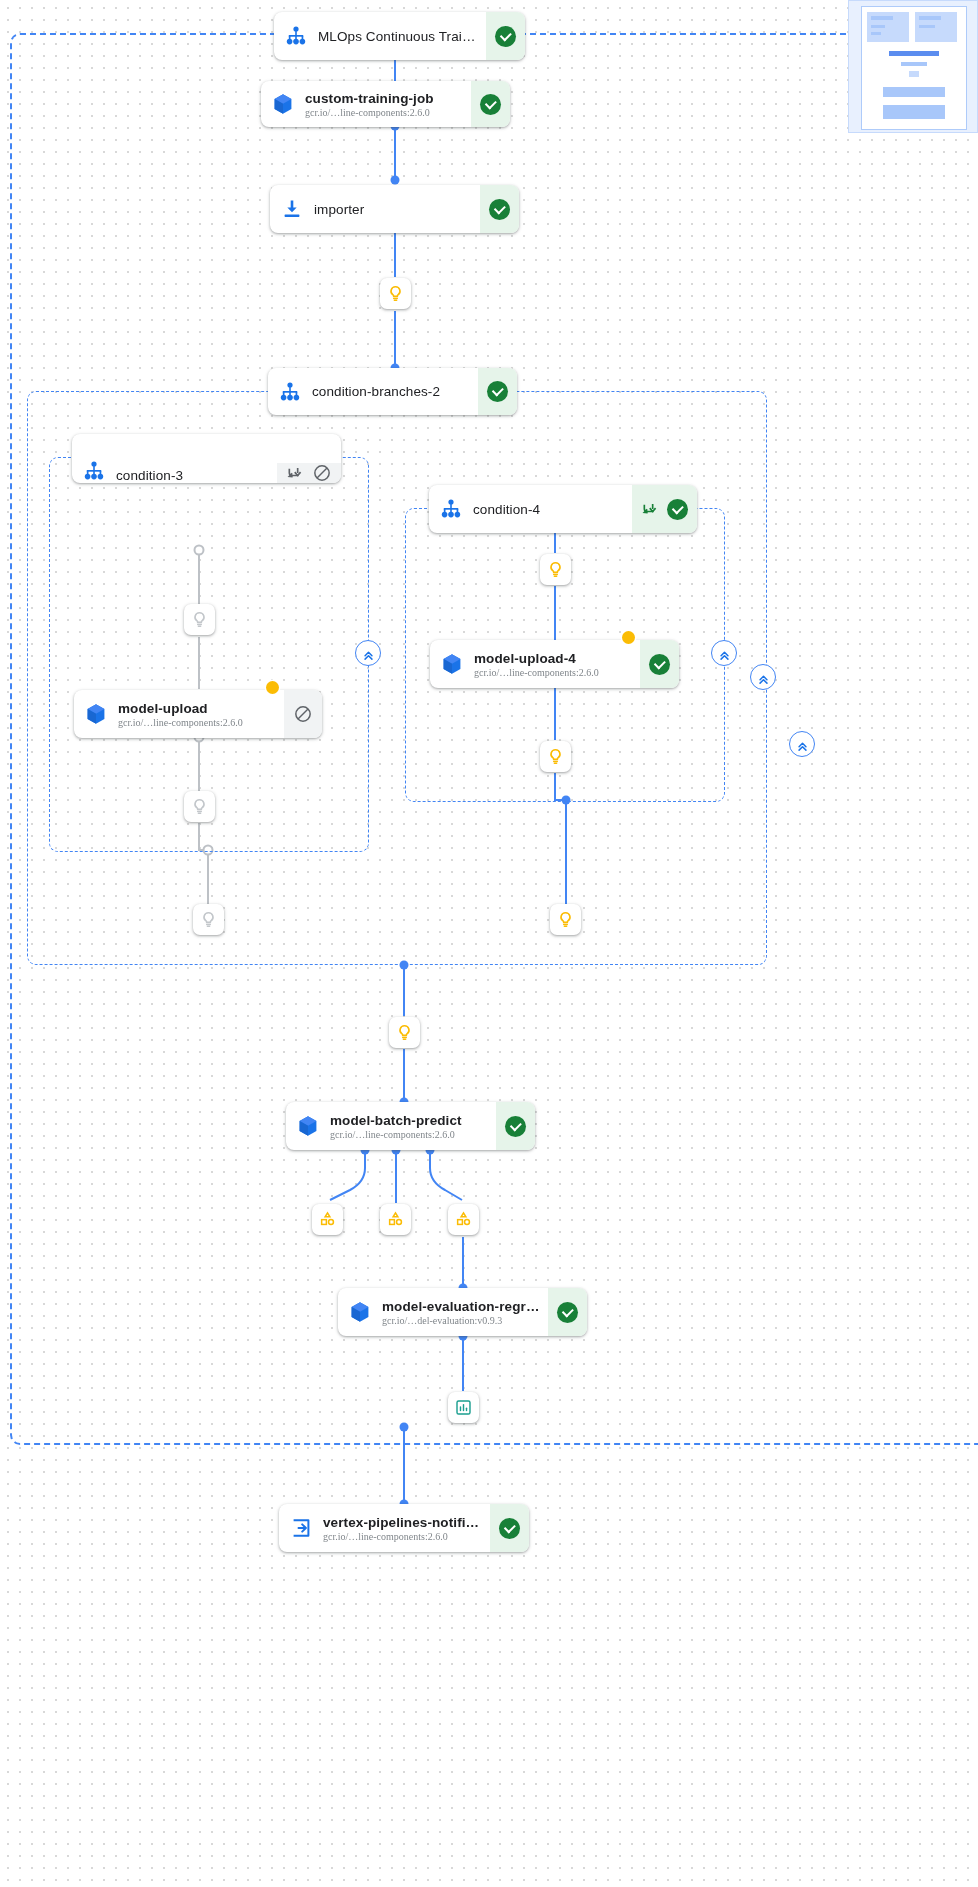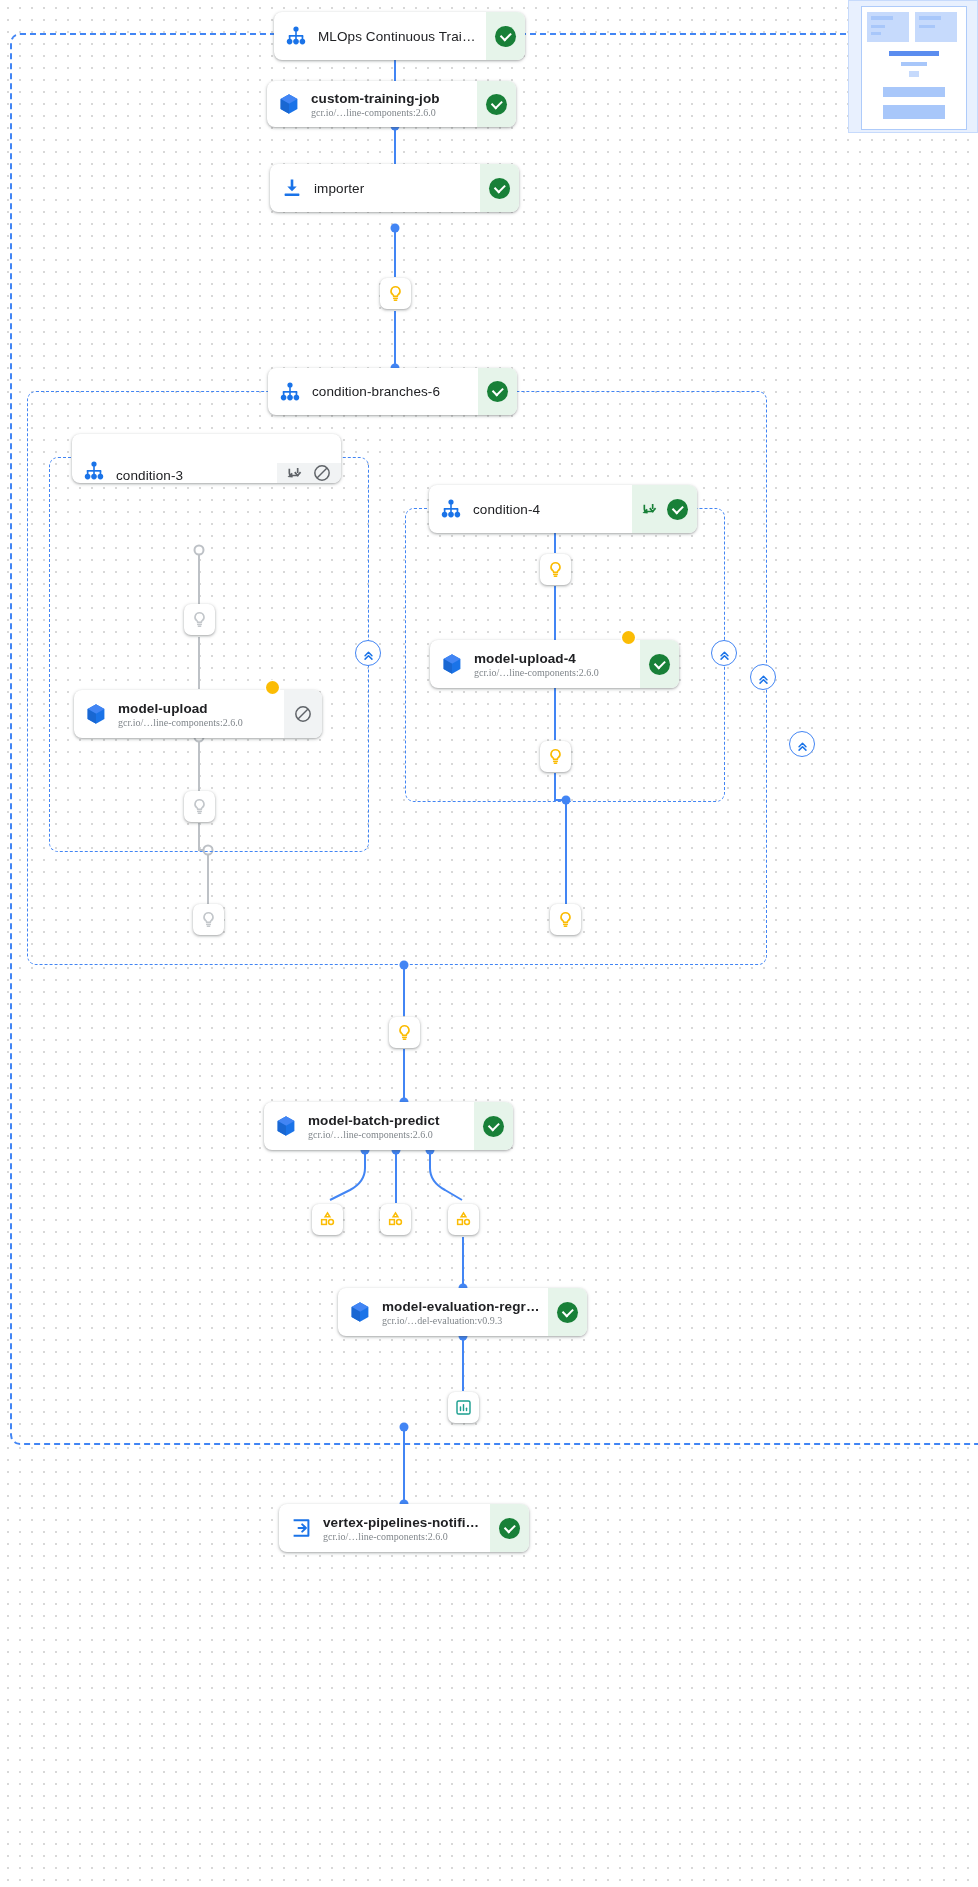--- a/index.html
+++ b/index.html
@@ -191,38 +191,38 @@
       </svg>
     </div>
     <div class="body">
       <div class="title reg">MLOps Continuous Traini…</div>
     </div>
     <div class="status-cell ok">
       <div class="chk"></div>
     </div>
   </div>
 
-  <div class="node" style="left:267px; top:81px; width:249px; height:46px;">
+  <div class="node" style="left:261px; top:81px; width:249px; height:46px;">
     <div class="icon-cell">
       <svg width="24" height="24" viewBox="0 0 24 24">
         <path d="M12 2.2 20.4 6.9v10.2L12 21.8 3.6 17.1V6.9z" fill="#1a73e8"></path>
         <path d="M12 2.2 20.4 6.9 12 11.8 3.6 6.9z" fill="#4285f4"></path>
         <path d="M12 11.8v10L3.6 17.1V6.9z" fill="#1967d2"></path>
       </svg>
     </div>
     <div class="body">
       <div class="title">custom-training-job</div>
       <div class="subtitle">gcr.io/…line-components:2.6.0</div>
     </div>
     <div class="status-cell ok">
       <div class="chk"></div>
     </div>
   </div>
 
-  <div class="node" style="left:270px; top:164px; width:249px; height:48px;">
+  <div class="node" style="left:270px; top:185px; width:249px; height:48px;">
     <div class="icon-cell">
       <svg width="24" height="24" viewBox="0 0 24 24" fill="#1a73e8">
         <rect x="10.7" y="3.5" width="2.6" height="8.2"></rect>
         <path d="M7.3 10.4 12 15.3l4.7-4.9z"></path>
         <rect x="4.6" y="17.4" width="14.8" height="2.5" rx="0.6"></rect>
       </svg>
     </div>
     <div class="body">
       <div class="title reg">importer</div>
     </div>
@@ -239,21 +239,21 @@
         <rect x="4.8" y="11" width="14.4" height="1.7"></rect>
         <rect x="4.8" y="11.8" width="1.7" height="4"></rect>
           <rect x="11.2" y="11.8" width="1.6" height="4"></rect>
           <rect x="17.6" y="11.8" width="1.7" height="4"></rect>
         <circle cx="5.6" cy="17.6" r="2.8"></circle>
           <circle cx="12" cy="17.6" r="2.8"></circle>
           <circle cx="18.4" cy="17.6" r="2.8"></circle>
       </svg>
     </div>
     <div class="body">
-      <div class="title reg">condition-branches-6</div>
+      <div class="title reg">condition-branches-2</div>
     </div>
     <div class="status-cell ok">
       <div class="chk"></div>
     </div>
   </div>
 
   <div class="node" style="left:72px; top:434px; width:269px; height:49px;align-items:flex-end;">
     <div class="icon-cell">
       <svg width="24" height="24" viewBox="0 0 24 24" fill="#1a73e8">
         <circle cx="12" cy="5" r="2.6"></circle>
@@ -345,21 +345,21 @@
     <div class="body">
       <div class="title">model-upload-4</div>
       <div class="subtitle">gcr.io/…line-components:2.6.0</div>
     </div>
     <div class="status-cell ok">
       <div class="chk"></div>
     </div>
   </div>
   <div class="odot" style="left:622px; top:631px;"></div>
 
-  <div class="node" style="left:264px; top:1102px; width:249px; height:48px;">
+  <div class="node" style="left:286px; top:1102px; width:249px; height:48px;">
     <div class="icon-cell">
       <svg width="24" height="24" viewBox="0 0 24 24">
         <path d="M12 2.2 20.4 6.9v10.2L12 21.8 3.6 17.1V6.9z" fill="#1a73e8"></path>
         <path d="M12 2.2 20.4 6.9 12 11.8 3.6 6.9z" fill="#4285f4"></path>
         <path d="M12 11.8v10L3.6 17.1V6.9z" fill="#1967d2"></path>
       </svg>
     </div>
     <div class="body">
       <div class="title">model-batch-predict</div>
       <div class="subtitle">gcr.io/…line-components:2.6.0</div>

